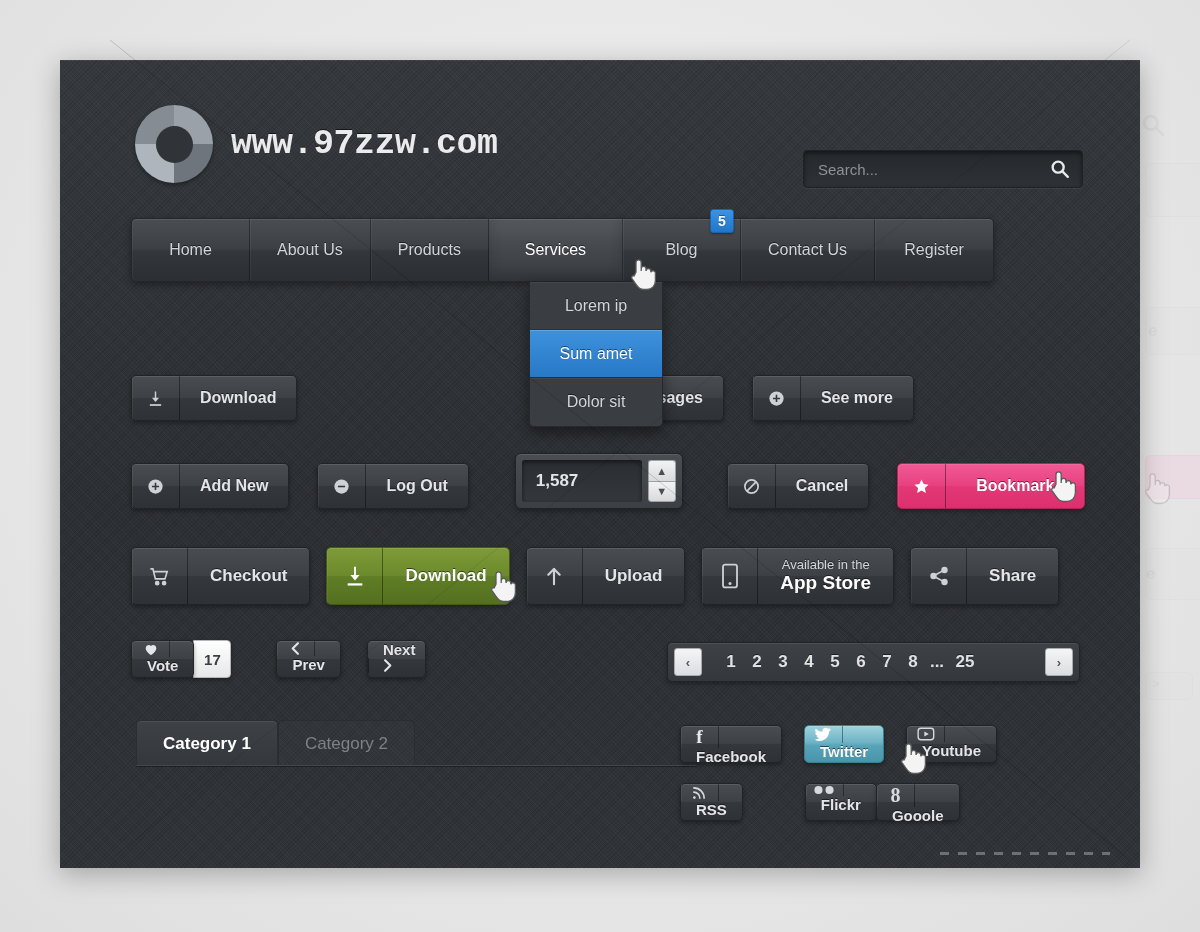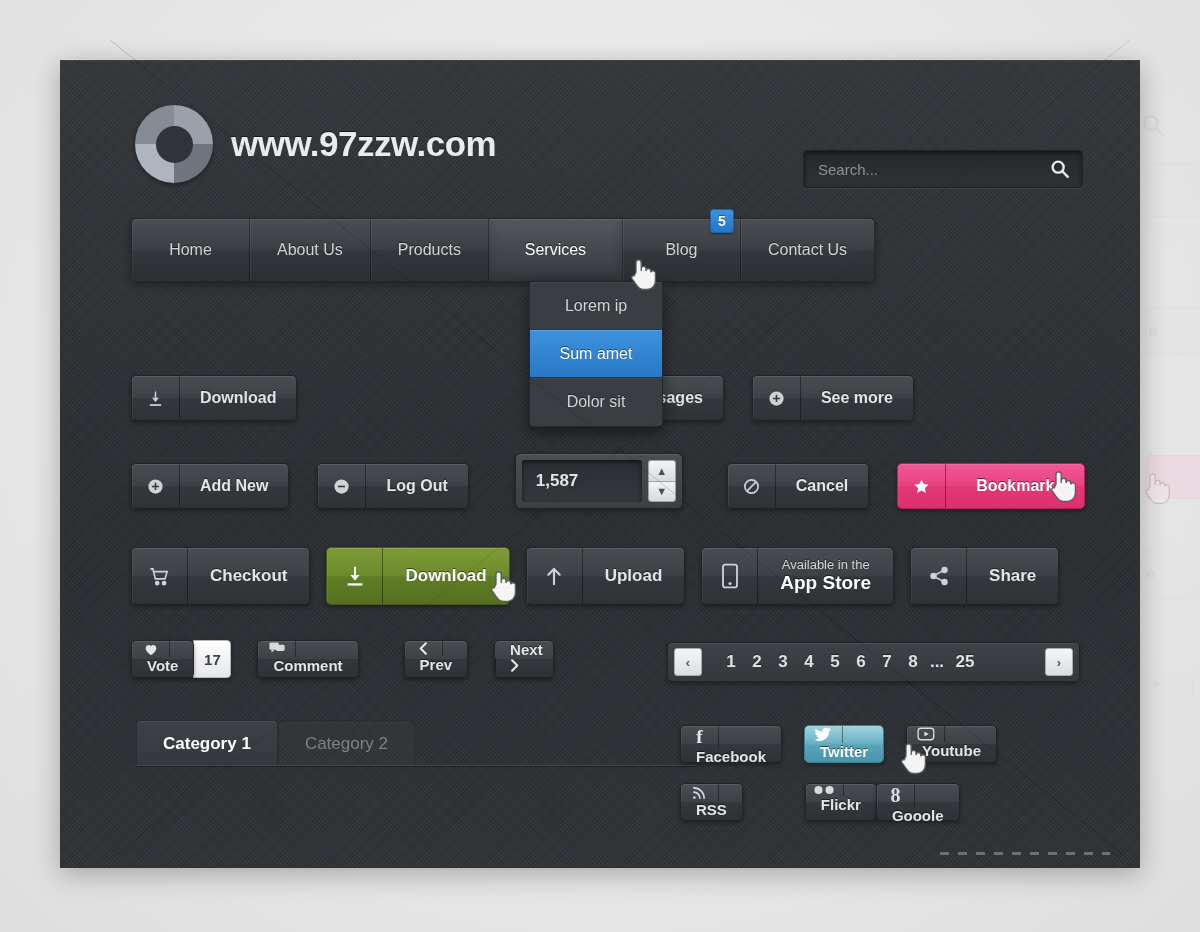--- a/index.html
+++ b/index.html
@@ -45,21 +45,21 @@
   .logo-mark {
     width: 78px; height: 78px; border-radius: 50%;
     background:
       conic-gradient(from 0deg, #9aa1a8 0deg 90deg, #6e757c 90deg 180deg, #aeb5bc 180deg 270deg, #858c93 270deg 360deg);
     display: flex; align-items: center; justify-content: center;
     box-shadow: 0 2px 4px rgba(0,0,0,.4);
   }
   .logo-hole { width: 37px; height: 37px; border-radius: 50%; background: #303337; }
   .logo-text {
     margin-left: 18px; font-size: 35px; color: #e9ebec; font-weight: bold;
-    letter-spacing: -.5px; text-shadow: 0 -1px 0 rgba(0,0,0,.6);
+    letter-spacing: -.5px; text-shadow: 0 -1px 0 rgba(0,0,0,.6); font-family: Liberation Mono, monospace;
   }
 
   
   .search-box {
     position: absolute; right: 57px; top: 90px;
     width: 280px; height: 38px;
     border-radius: 4px;
     background: linear-gradient(180deg, #26292c 0%, #2e3135 100%);
     border: 1px solid #202326;
     box-shadow: 0 1px 0 rgba(255,255,255,.06), inset 0 2px 4px rgba(0,0,0,.5);
@@ -315,20 +315,23 @@
     <div class="nav-item active" style="min-width:134px;">
         <span>Services</span>
       </div>
     <div class="nav-item">
       <span>Blog</span>
       <span class="nav-badge">5</span>
     </div>
     <div class="nav-item">
         <span>Contact Us</span>
       </div>
+    <div class="nav-item">
+        <span>Register</span>
+      </div>
   </div>
 
   <div class="dropdown">
     <div class="dd-item">Lorem ip</div>
     <div class="dd-item sel">Sum amet</div>
     <div class="dd-item">Dolor sit</div>
   </div>
 
   <div class="row" style="left:71px; top:315px;">
     <div class="btn">
@@ -461,30 +464,20 @@
     <div class="btn sm">
       <div class="ic">
         <svg width="16" height="16" viewBox="0 0 24 24" fill="#e4e6e8">
             <path d="M12 21s-8-5-8-10.3A4.7 4.7 0 0 1 12 7.6 4.7 4.7 0 0 1 20 10.7C20 16 12 21 12 21z"></path>
           </svg>
       </div>
       <div class="lb">Vote</div>
     </div>
     <div class="vote-badge">17</div>
 
-    <div class="btn sm" style="margin-left:26px;">
-      <div class="ic">
-        <svg width="18" height="16" viewBox="0 0 24 22" fill="#d6d9dc">
-          <rect x="1.5" y="2" width="13" height="10" rx="2"></rect>
-            <path d="M4.5 12l0 4 4-4z"></path>
-          <rect x="10.5" y="5" width="12" height="8.6" rx="2"></rect>
-        </svg>
-      </div>
-      <div class="lb">Comment</div>
-    </div>
 
     <div class="btn sm" style="margin-left:45px;">
       <div class="ic">
         <svg width="13" height="15" viewBox="0 0 16 18" fill="none" stroke="#e2e4e6" stroke-width="2.6" stroke-linecap="round" stroke-linejoin="round">
             <path d="M11 2.5L4.5 9l6.5 6.5"></path>
           </svg>
       </div>
       <div class="lb">Prev</div>
     </div>
     <div class="btn sm" style="margin-left:26px;">

